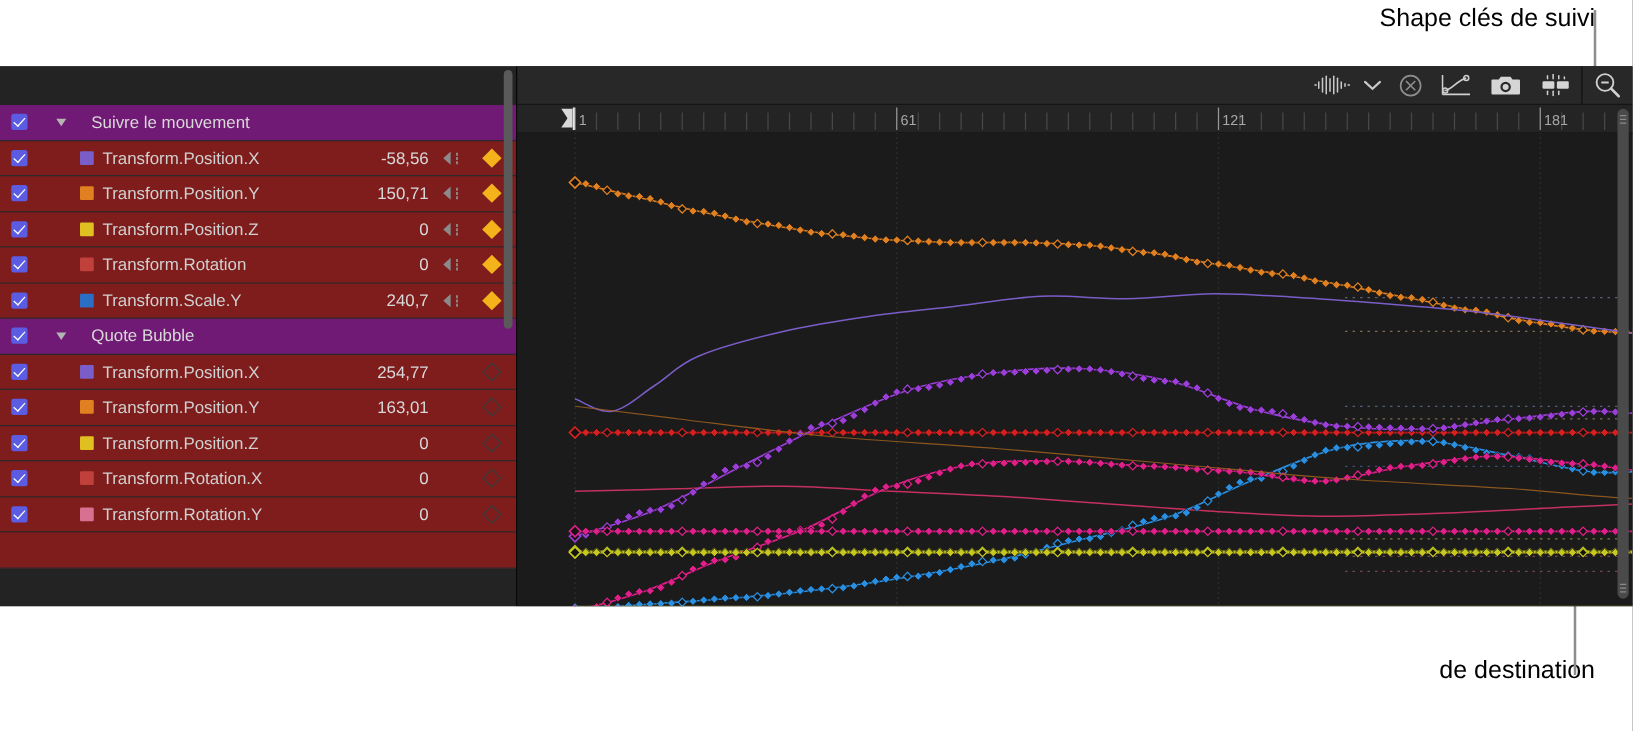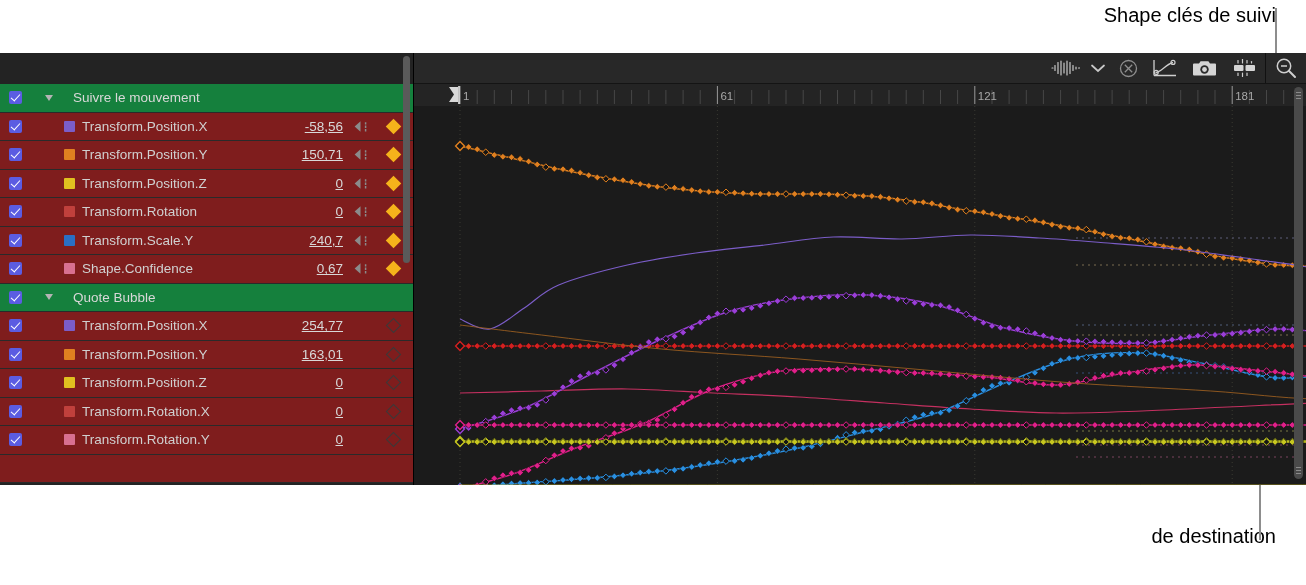--- a/index.html
+++ b/index.html
@@ -29,33 +29,33 @@
   .stepper::before{top:0;border-bottom:5px solid #b9b9b9;}
   .stepper::after{bottom:0;border-top:5px solid #b9b9b9;}
   #left-tools{margin-left:auto;display:flex;align-items:center;gap:0;height:30px;}
   .tool-btn{width:42px;height:30px;display:flex;align-items:center;justify-content:center;}
   .tool-sep{width:1px;height:30px;background:#111;}
 
   
   #rows{position:absolute;top:31px;left:0;right:0;bottom:0;overflow:hidden;}
   .row{height:27.5px;display:flex;align-items:center;
        border-bottom:1px solid #2a2a2a;background:#7f1d1d;position:relative;}
-  .row.group{background:#15803d;gap:12px;}
+  .row.group{background:#701a75;gap:12px;}
   .cb{width:13px;height:13px;margin-left:9px;border-radius:2px;background:#5b5ce2;
       position:relative;flex:none;}
   .cb::after{content:"";position:absolute;left:3.5px;top:1px;width:4px;height:8px;
       border:solid #fff;border-width:0 1.8px 1.8px 0;transform:rotate(42deg);}
   .disc{width:0;height:0;margin-left:12px;border-left:6px solid #b4b4b4;
         border-top:4px solid transparent;border-bottom:4px solid transparent;
         transform:rotate(90deg);flex:none;}
   .grp-label{color:#d8d8d8;font-size:13.5px;margin-left:9px;}
   .swatch{width:11px;height:11px;margin-left:42px;flex:none;border-radius:1px;}
   .param{color:#d0d0d0;font-size:13.5px;margin-left:7px;white-space:nowrap;}
   .value{margin-left:auto;color:#d8d8d8;font-size:13.5px;text-align:right;
-         width:86px;padding-right:4px;text-decoration:underline;}
+         width:86px;padding-right:4px;}
   .kf-prev{width:26px;display:flex;justify-content:center;align-items:center;}
   .kf-diamond{width:40px;display:flex;justify-content:center;align-items:center;}
   .dia{width:11px;height:11px;transform:rotate(45deg);}
   .dia.on{background:#f5b31b;}
   .dia.off{background:transparent;border:1.5px solid #3a3a3a;width:9px;height:9px;}
   #left-sb{position:absolute;right:3px;top:3px;width:7px;height:207px;
            background:#5a5a5a;border-radius:4px;}
 
   
   #right-pane{position:absolute;left:414px;top:0;right:0;height:432px;background:#1c1c1c;}
@@ -152,35 +152,20 @@
           </div>
           <div class="kf-diamond">
             <div class="dia on"></div>
           </div>
         </div>
         <div class="row">
           <div class="cb"></div>
           <div class="swatch" style="background: rgb(42, 111, 196);"></div>
           <div class="param">Transform.Scale.Y</div>
           <div class="value">240,7</div>
-          <div class="kf-prev">
-            <svg width="17" height="13" viewBox="0 0 17 13">
-              <path d="M8.5 1.2 L2.6 6.5 L8.5 11.8 Z" fill="#8b8b8b"></path>
-              <path d="M13.6 2.2 v2.4 M13.6 5.6 v2.4 M13.6 9 v2.4" stroke="#8b8b8b" stroke-width="1.5"></path>
-            </svg>
-          </div>
-          <div class="kf-diamond">
-            <div class="dia on"></div>
-          </div>
-        </div>
-        <div class="row">
-          <div class="cb"></div>
-          <div class="swatch" style="background: rgb(216, 112, 144);"></div>
-          <div class="param">Shape.Confidence</div>
-          <div class="value">0,67</div>
           <div class="kf-prev">
             <svg width="17" height="13" viewBox="0 0 17 13">
               <path d="M8.5 1.2 L2.6 6.5 L8.5 11.8 Z" fill="#8b8b8b"></path>
               <path d="M13.6 2.2 v2.4 M13.6 5.6 v2.4 M13.6 9 v2.4" stroke="#8b8b8b" stroke-width="1.5"></path>
             </svg>
           </div>
           <div class="kf-diamond">
             <div class="dia on"></div>
           </div>
         </div>

